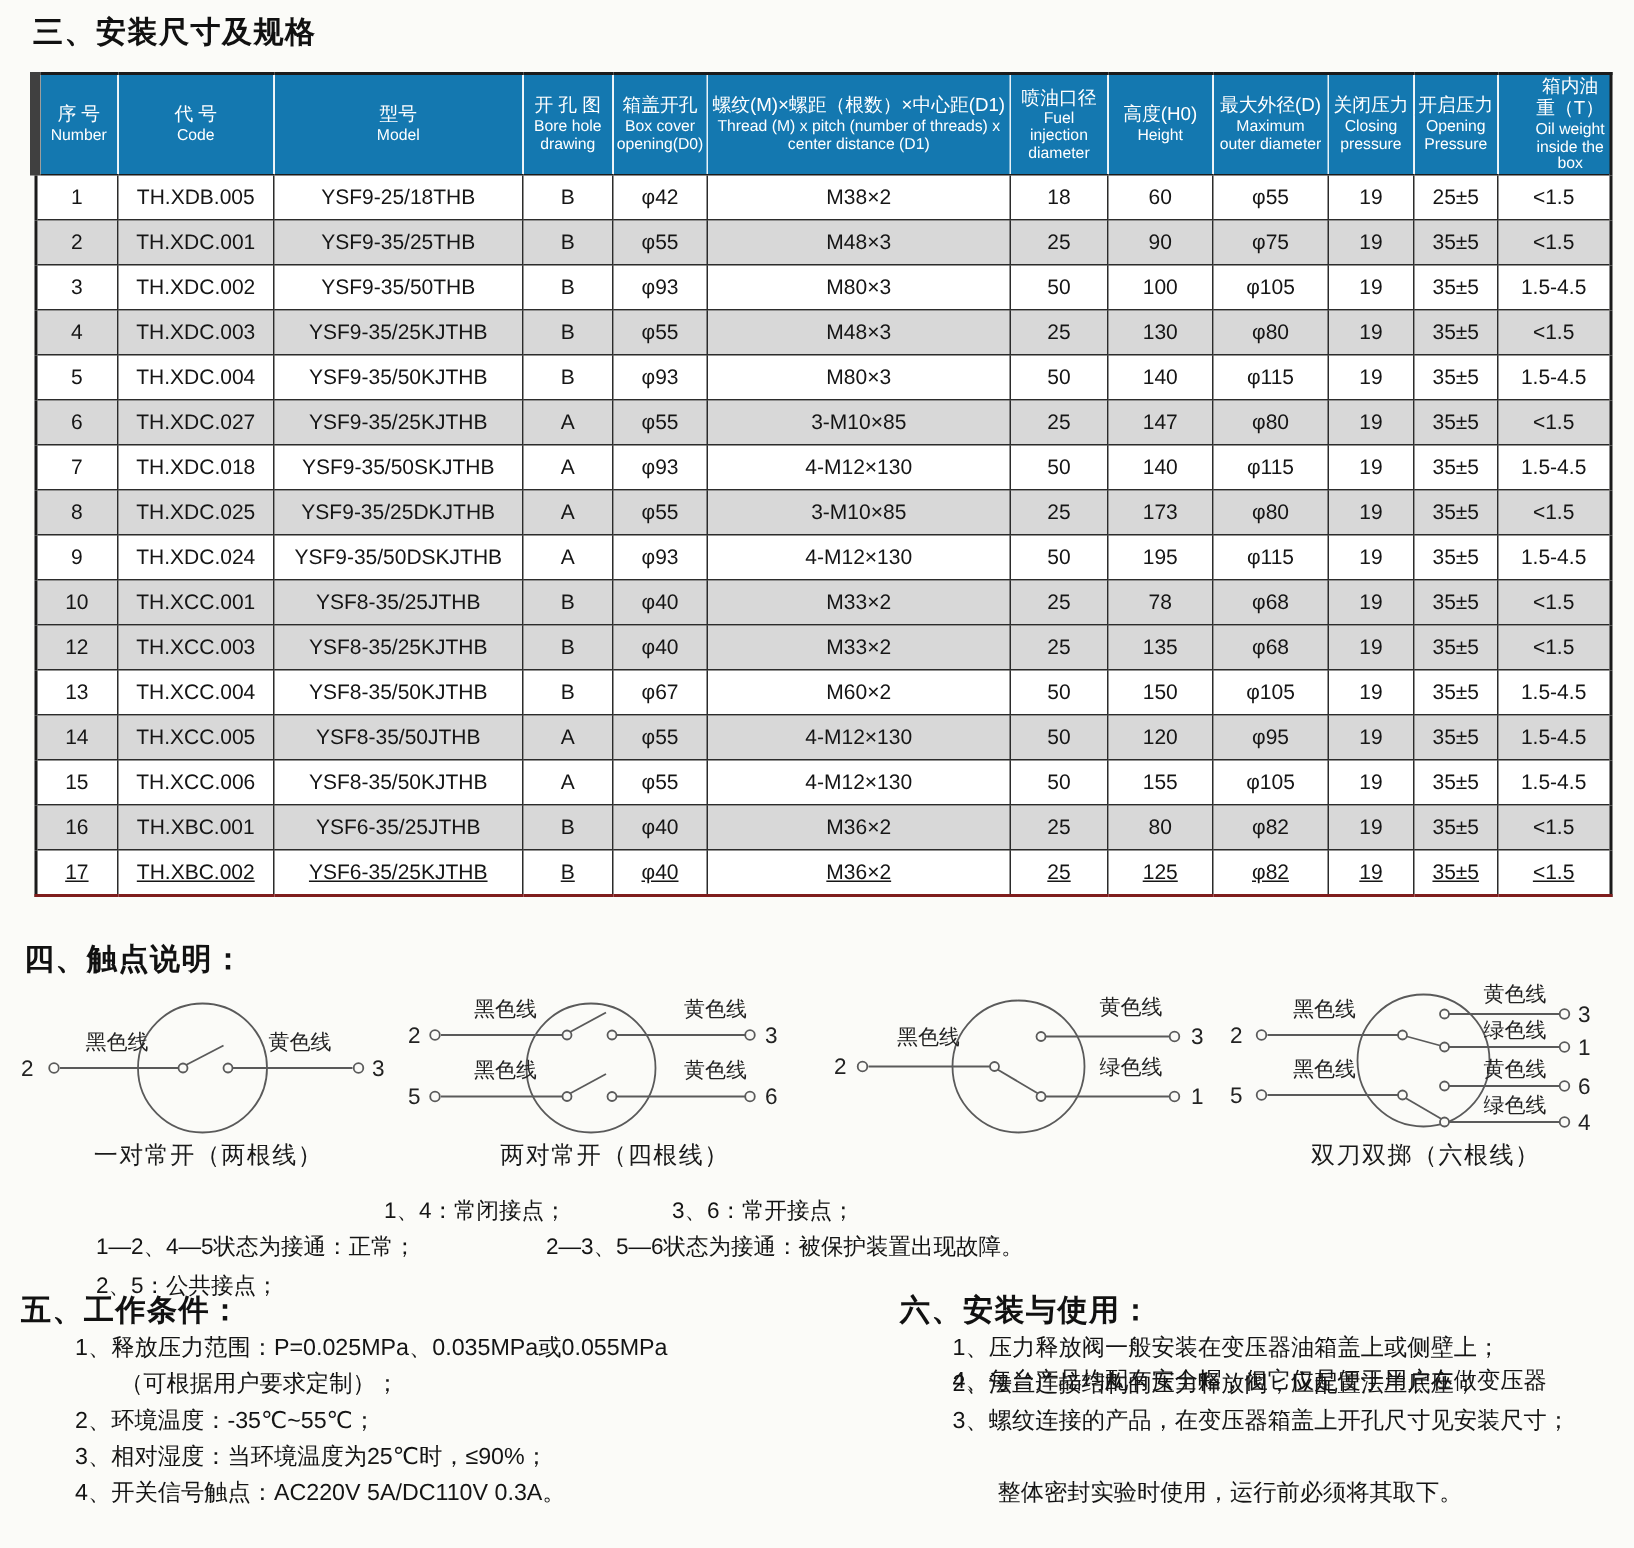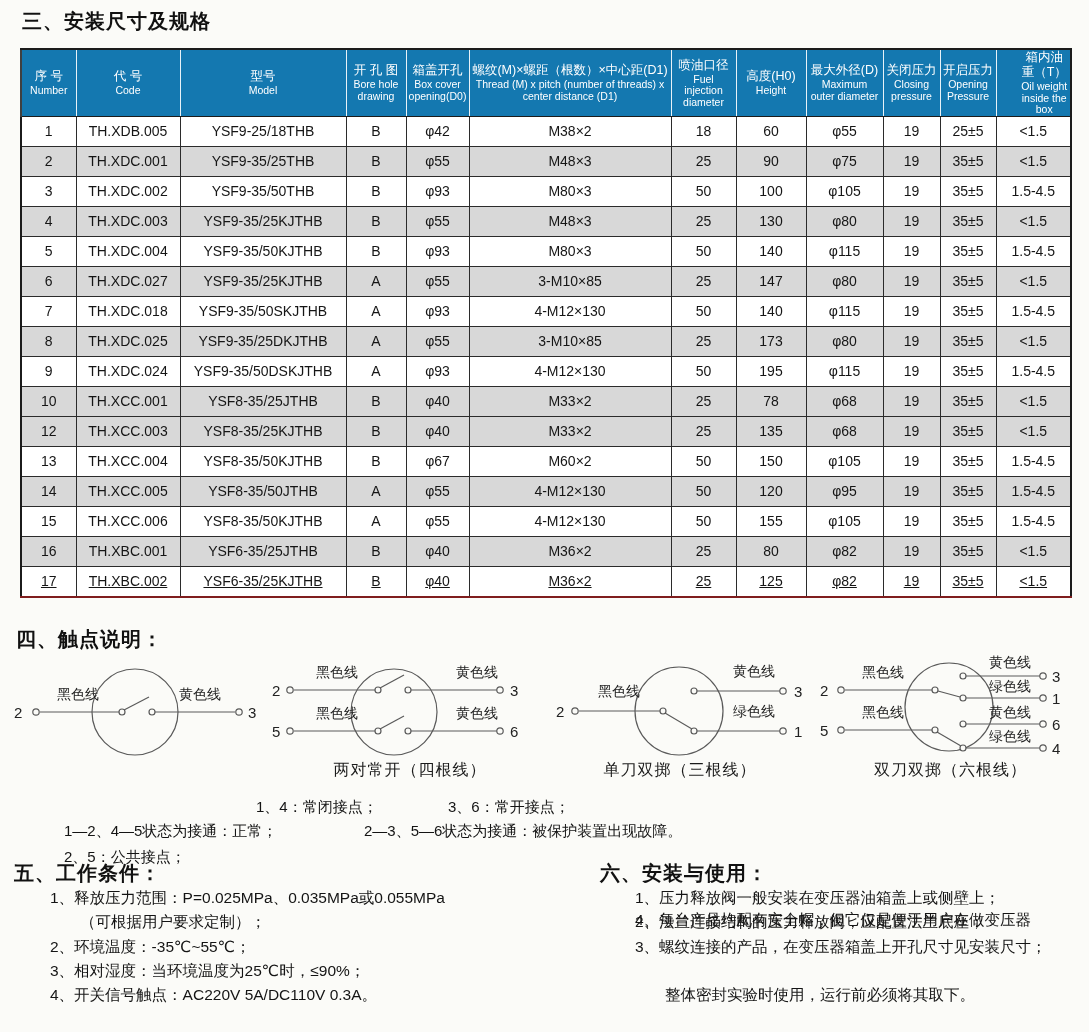--- a/index.html
+++ b/index.html
@@ -14,21 +14,21 @@
 
   
   #spec-table-wrap{position:absolute;left:20px;top:48px;width:1050px;}
   table{border-collapse:collapse;table-layout:fixed;width:1050px;}
   th,td{border:1px solid #2b2b2b;text-align:center;vertical-align:middle;padding:0 2px;overflow:hidden;}
   thead th{
     background:#1478b0;color:#fff;font-weight:normal;height:56px;
     border-left:1px solid #e8f2f8;border-right:1px solid #e8f2f8;
     border-top:2px solid #1b1b1b;border-bottom:1px solid #1b1b1b;
   }
-  thead th:first-child{border-left:2px solid #404040;}
+  thead th:first-child{border-left:7px solid #404040;}
   thead th:last-child{border-right:2px solid #1b1b1b;padding-left:24px;}
   tbody td{height:29px;font-size:14px;color:#151515;background:#fff;}
   tbody tr.alt td{background:#d8d8d8;}
   tbody td:first-child{border-left:2px solid #1b1b1b;}
   tbody td:last-child{border-right:2px solid #1b1b1b;}
   tbody tr:last-child td{border-bottom:2px solid #7f1d1d;text-decoration:underline;}
   .h-zh{font-size:12.5px;line-height:15px;}
   .h-en{font-size:10.5px;line-height:11.5px;margin-top:1px;}
 
   
@@ -357,20 +357,21 @@
       <line x1="118" y1="60" x2="143" y2="47"></line>
       <circle cx="146" cy="62" r="3" fill="#fbfbf8"></circle>
       <line x1="149" y1="62" x2="229" y2="62"></line>
       <circle cx="233" cy="62" r="3.2" fill="#fbfbf8"></circle>
     </g>
   </svg>
   <span class="dnum" style="left:8px;top:54px;">2</span>
   <span class="dlabel" style="left:34px;top:36px;width:76px;text-align:center;">黑色线</span>
   <span class="dlabel" style="left:156px;top:36px;width:76px;text-align:center;">黄色线</span>
   <span class="dnum" style="left:242px;top:54px;">3</span>
+  <div class="dcaption">一对常开（两根线）</div>
 </div>
 
 <div class="diagram" style="left:272px;width:276px;">
   <svg width="276" height="108" viewBox="0 0 276 108">
     <g fill="none" stroke="#5a5a5a" stroke-width="1.2">
       <circle cx="122" cy="62" r="43"></circle>
       <circle cx="18" cy="40" r="3.2" fill="#fbfbf8"></circle>
       <line x1="22" y1="40" x2="103" y2="40"></line>
       <circle cx="106" cy="40" r="3" fill="#fbfbf8"></circle>
       <line x1="108" y1="38" x2="132" y2="25"></line>
@@ -412,21 +413,20 @@
       <line x1="149" y1="81" x2="232" y2="81"></line>
       <circle cx="235" cy="81" r="3.2" fill="#fbfbf8"></circle>
     </g>
   </svg>
   <span class="dnum" style="left:8px;top:53px;">2</span>
   <span class="dlabel" style="left:36px;top:33px;width:70px;text-align:center;">黑色线</span>
   <span class="dlabel" style="left:182px;top:13px;width:48px;text-align:center;">黄色线</span>
   <span class="dnum" style="left:246px;top:33px;">3</span>
   <span class="dlabel" style="left:182px;top:53px;width:48px;text-align:center;">绿色线</span>
   <span class="dnum" style="left:246px;top:73px;">1</span>
-  <div class="dcaption">单刀双掷（三根线）</div>
 </div>
 
 <div class="diagram" style="left:812px;width:277px;">
   <svg width="277" height="108" viewBox="0 0 277 108">
     <g fill="none" stroke="#5a5a5a" stroke-width="1.2">
       <circle cx="137" cy="57" r="44"></circle>
       <circle cx="151" cy="26" r="3" fill="#fbfbf8"></circle>
       <line x1="154" y1="26" x2="228" y2="26"></line>
       <circle cx="231" cy="26" r="3.2" fill="#fbfbf8"></circle>
       <circle cx="29" cy="40" r="3.2" fill="#fbfbf8"></circle>

